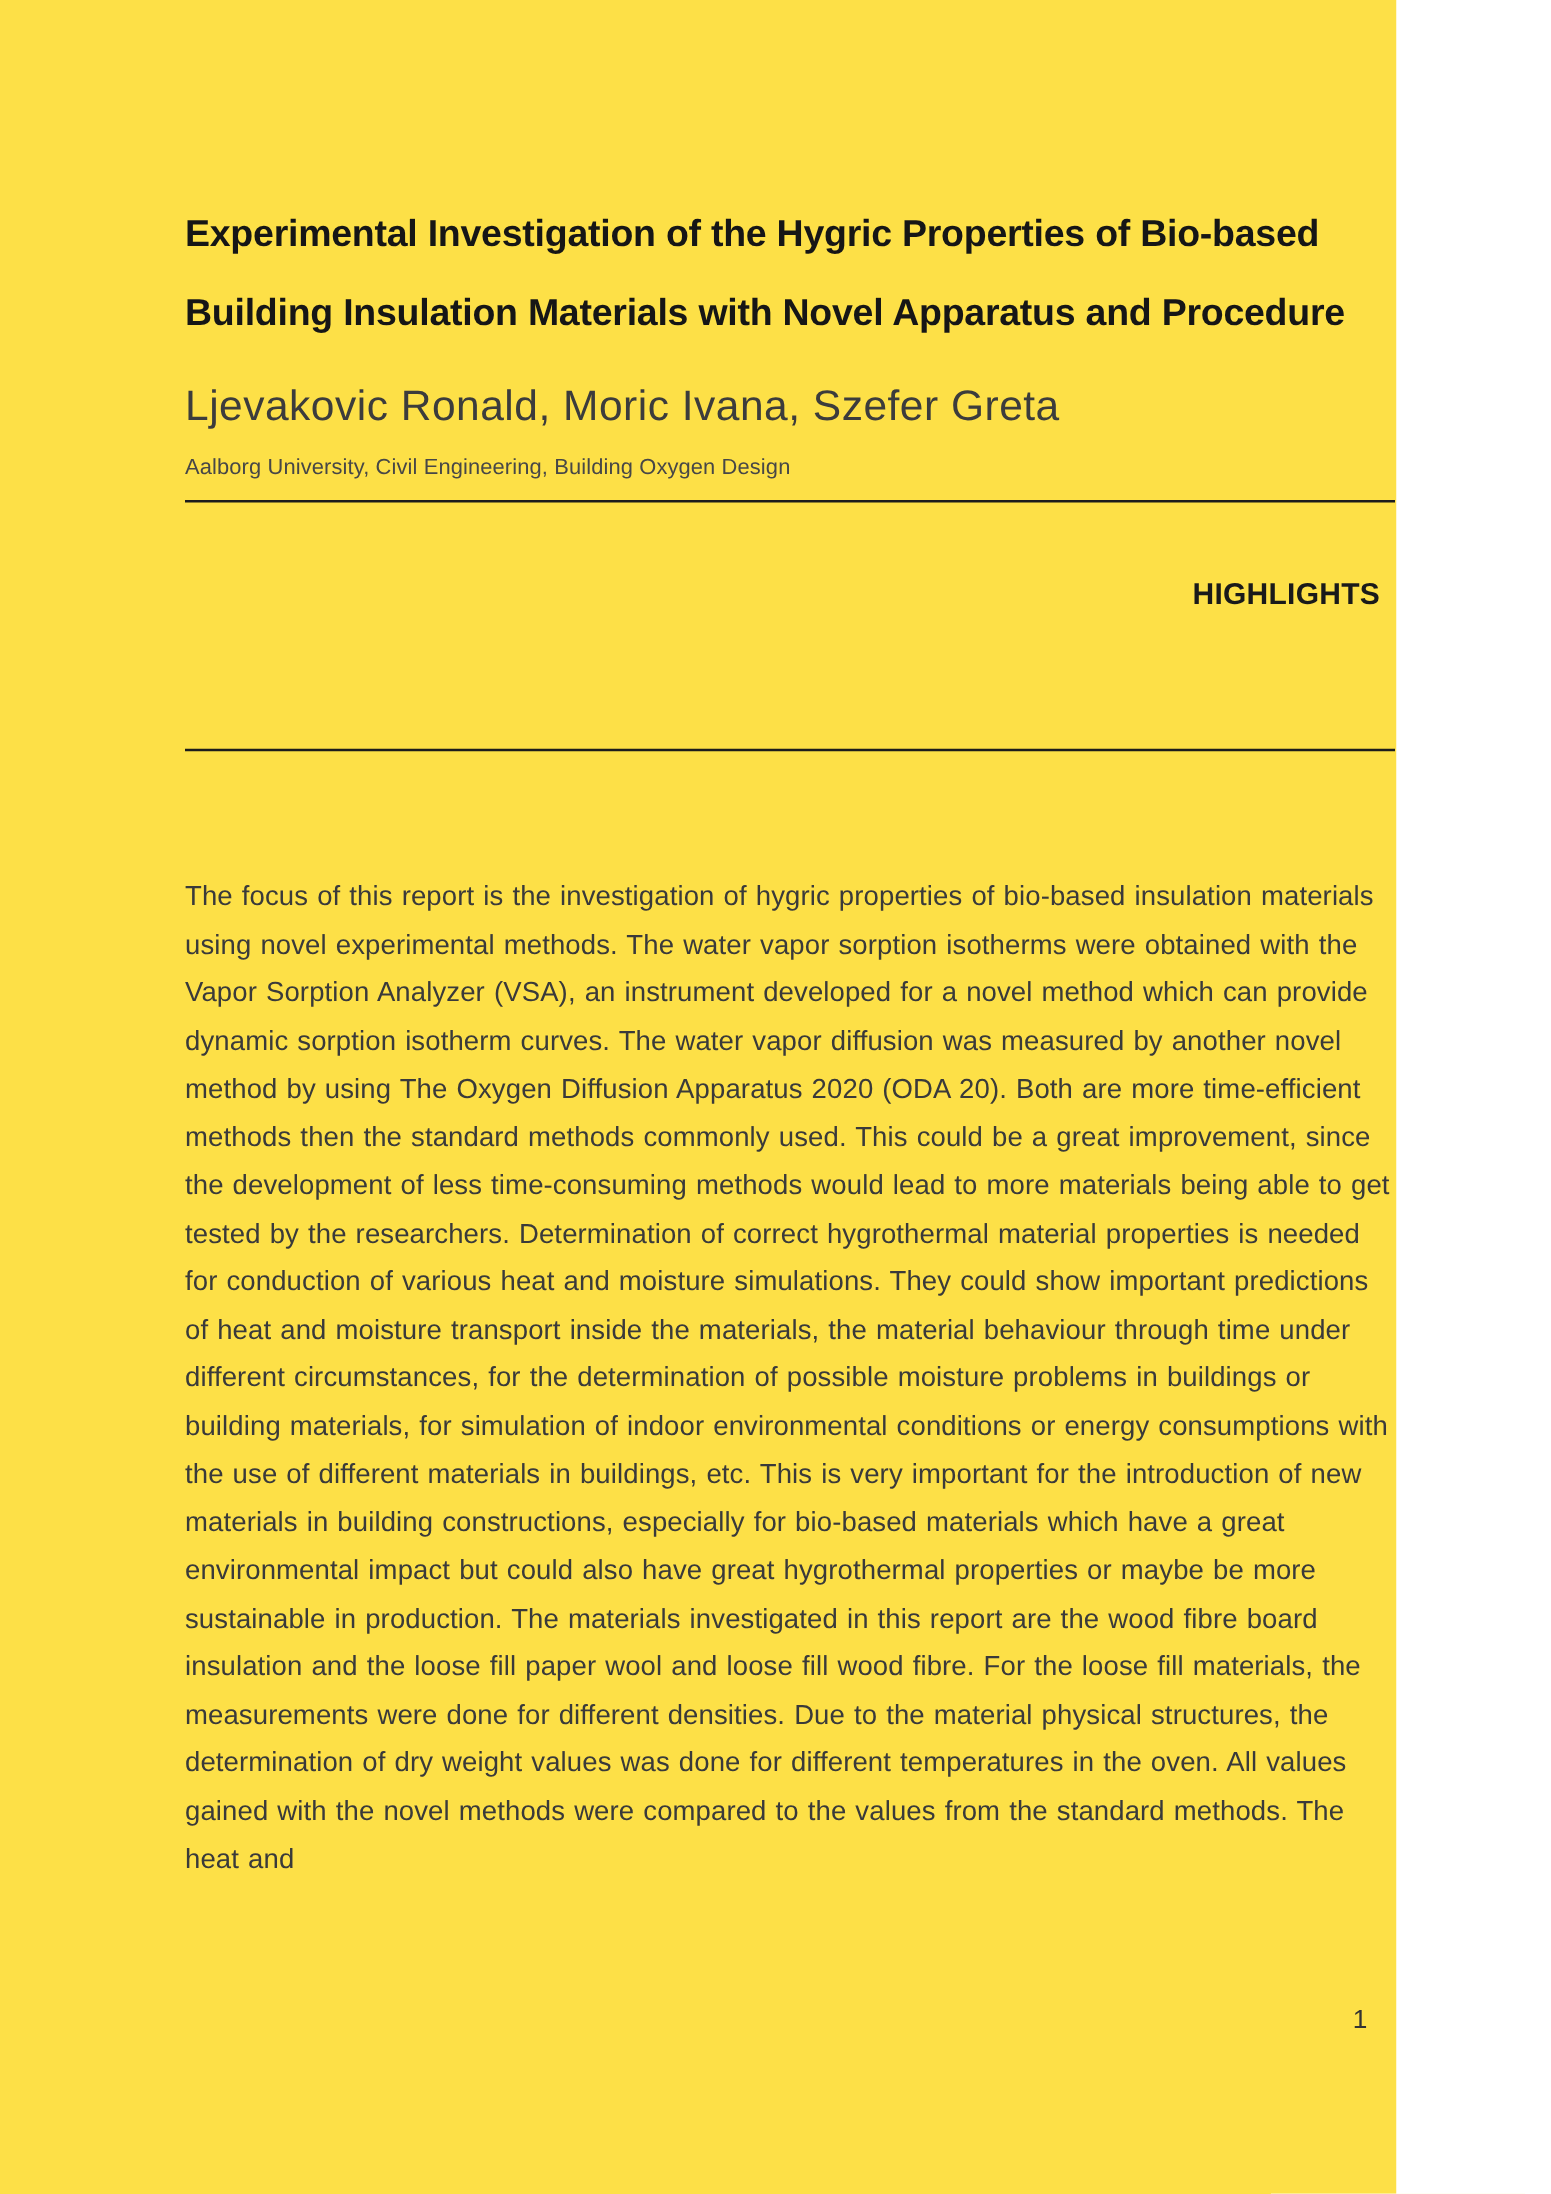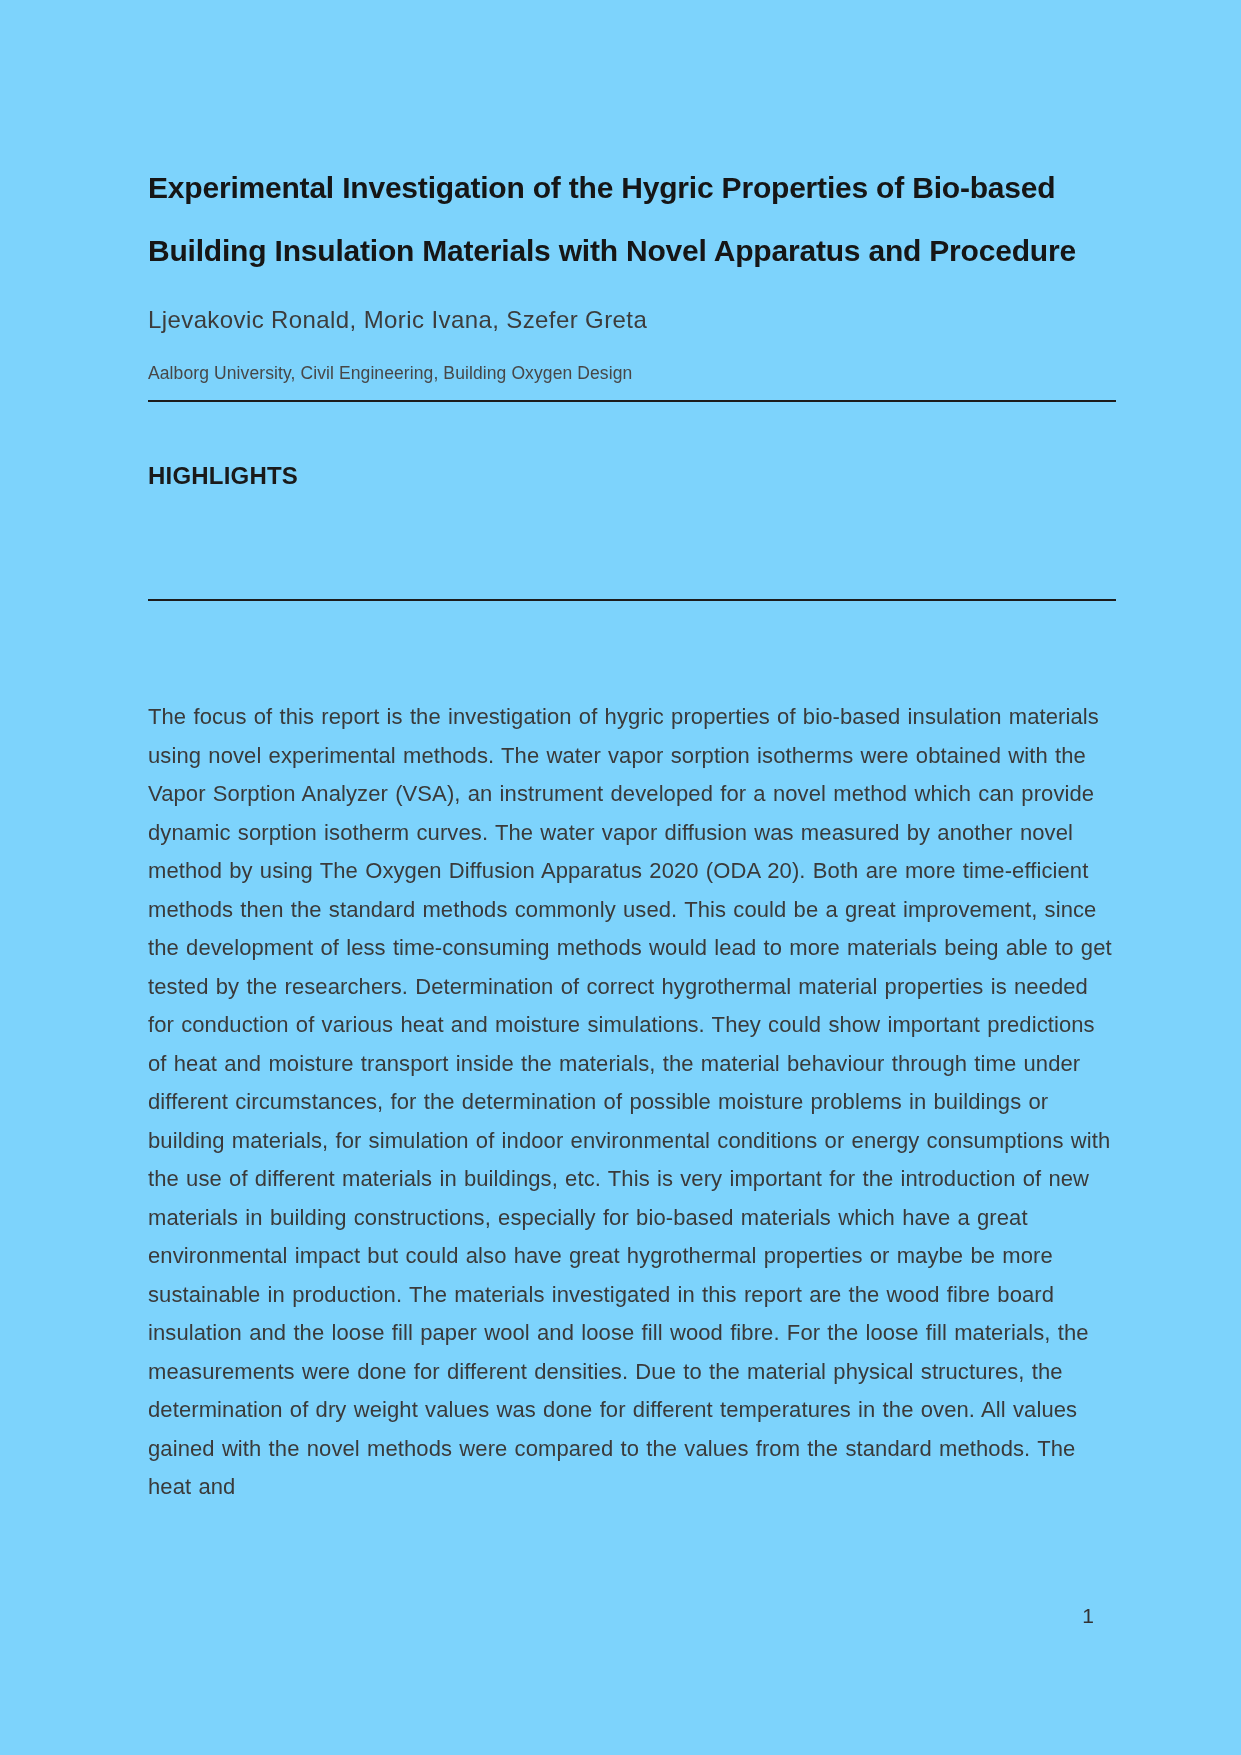--- a/index.html
+++ b/index.html
@@ -2,43 +2,43 @@
 <html><head>
 <meta charset="utf-8">
 <style>
   html, body {
     margin: 0;
     padding: 0;
     background: #ffffff;
   }
   .page {
     position: relative;
-    width: 1241px;
+    width: 1117px;
     height: 1755px;
-    background: #7dd3fc;
+    background: #fde047;
     font-family: "Liberation Sans", sans-serif;
     overflow: hidden;
   }
   .paper-title {
     position: absolute;
     left: 148px;
     top: 156px;
     width: 990px;
     font-size: 30px;
     font-weight: 700;
     line-height: 63px;
     letter-spacing: -0.2px;
     color: #161616;
   }
   .authors {
     position: absolute;
     left: 148px;
     top: 306px;
     width: 968px;
-    font-size: 24px;
+    font-size: 34px;
     font-weight: 400;
     letter-spacing: 0.4px;
     color: #3c3c3c;
   }
   .affiliation {
     position: absolute;
     left: 148px;
     top: 363px;
     width: 968px;
     font-size: 17.5px;
@@ -50,26 +50,27 @@
     position: absolute;
     left: 148px;
     width: 968px;
     height: 2px;
     background: #1c1c1c;
   }
   .rule-1 { top: 400px; }
   .rule-2 { top: 599px; }
   .section-heading {
     position: absolute;
-    left: 148px;
+    left: 136px;
     width: 968px;
     font-size: 24px;
     font-weight: 700;
     letter-spacing: 0.2px;
     color: #1a1a1a;
+    text-align: right;
   }
   .heading-highlights { top: 462px; }
   .heading-abstract { top: 652px; }
   .body-text {
     position: absolute;
     left: 148px;
     width: 968px;
     font-size: 22px;
     font-weight: 400;
     line-height: 38.5px;

